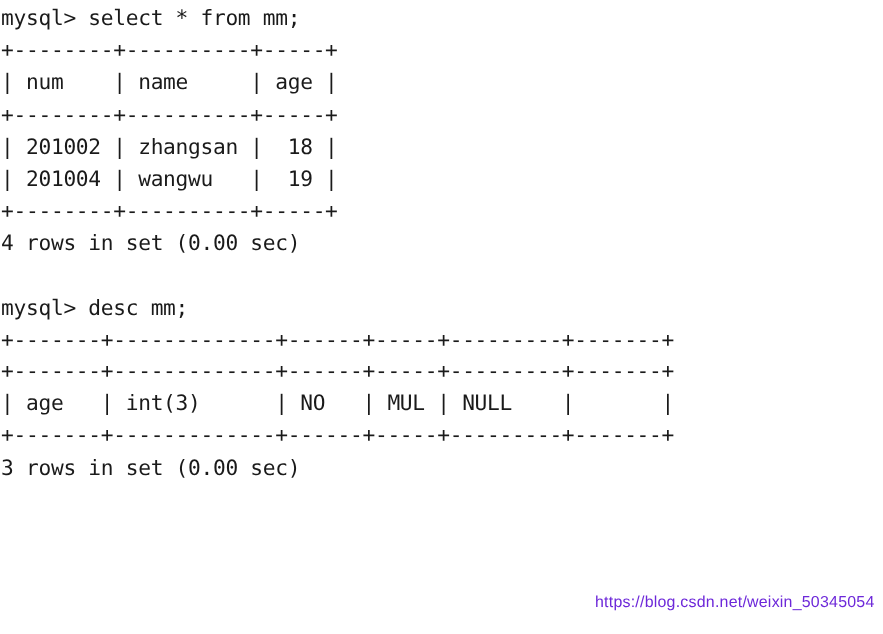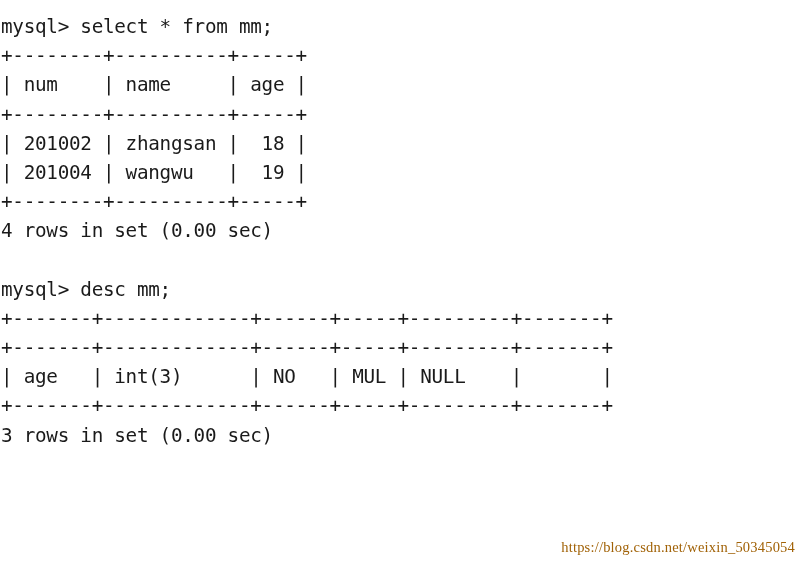--- a/index.html
+++ b/index.html
@@ -15,43 +15,43 @@
     position: relative;
     font-family: "DejaVu Sans Mono", "Liberation Mono", monospace;
   }
   #terminal {
     position: absolute;
     left: 0;
     top: 0;
     width: 803px;
     height: 576px;
     background: #ffffff;
-    padding: 12px 0 0 1px;
+    padding: 2px 0 0 1px;
     box-sizing: border-box;
   }
   .console-line {
     font-family: "DejaVu Sans Mono", "Liberation Mono", monospace;
     font-size: 19.3px;
     line-height: 29.2px;
     height: 29.2px;
     color: #1a1a1a;
     white-space: pre;
     letter-spacing: -0.28px;
     font-weight: 400;
   }
   .console-line.blank {
     color: transparent;
   }
   .watermark {
     position: absolute;
     right: 8px;
     bottom: 20px;
-    font-family: Liberation Serif, serif;
+    font-family: Liberation Sans, sans-serif;
     font-size: 14.5px;
-    color: #a16207;
+    color: #6d28d9;
     white-space: pre;
     letter-spacing: 0.2px;
     user-select: none;
     pointer-events: none;
     margin-top: 36px;
   }
 </style>
 </head>
 <body>
 

